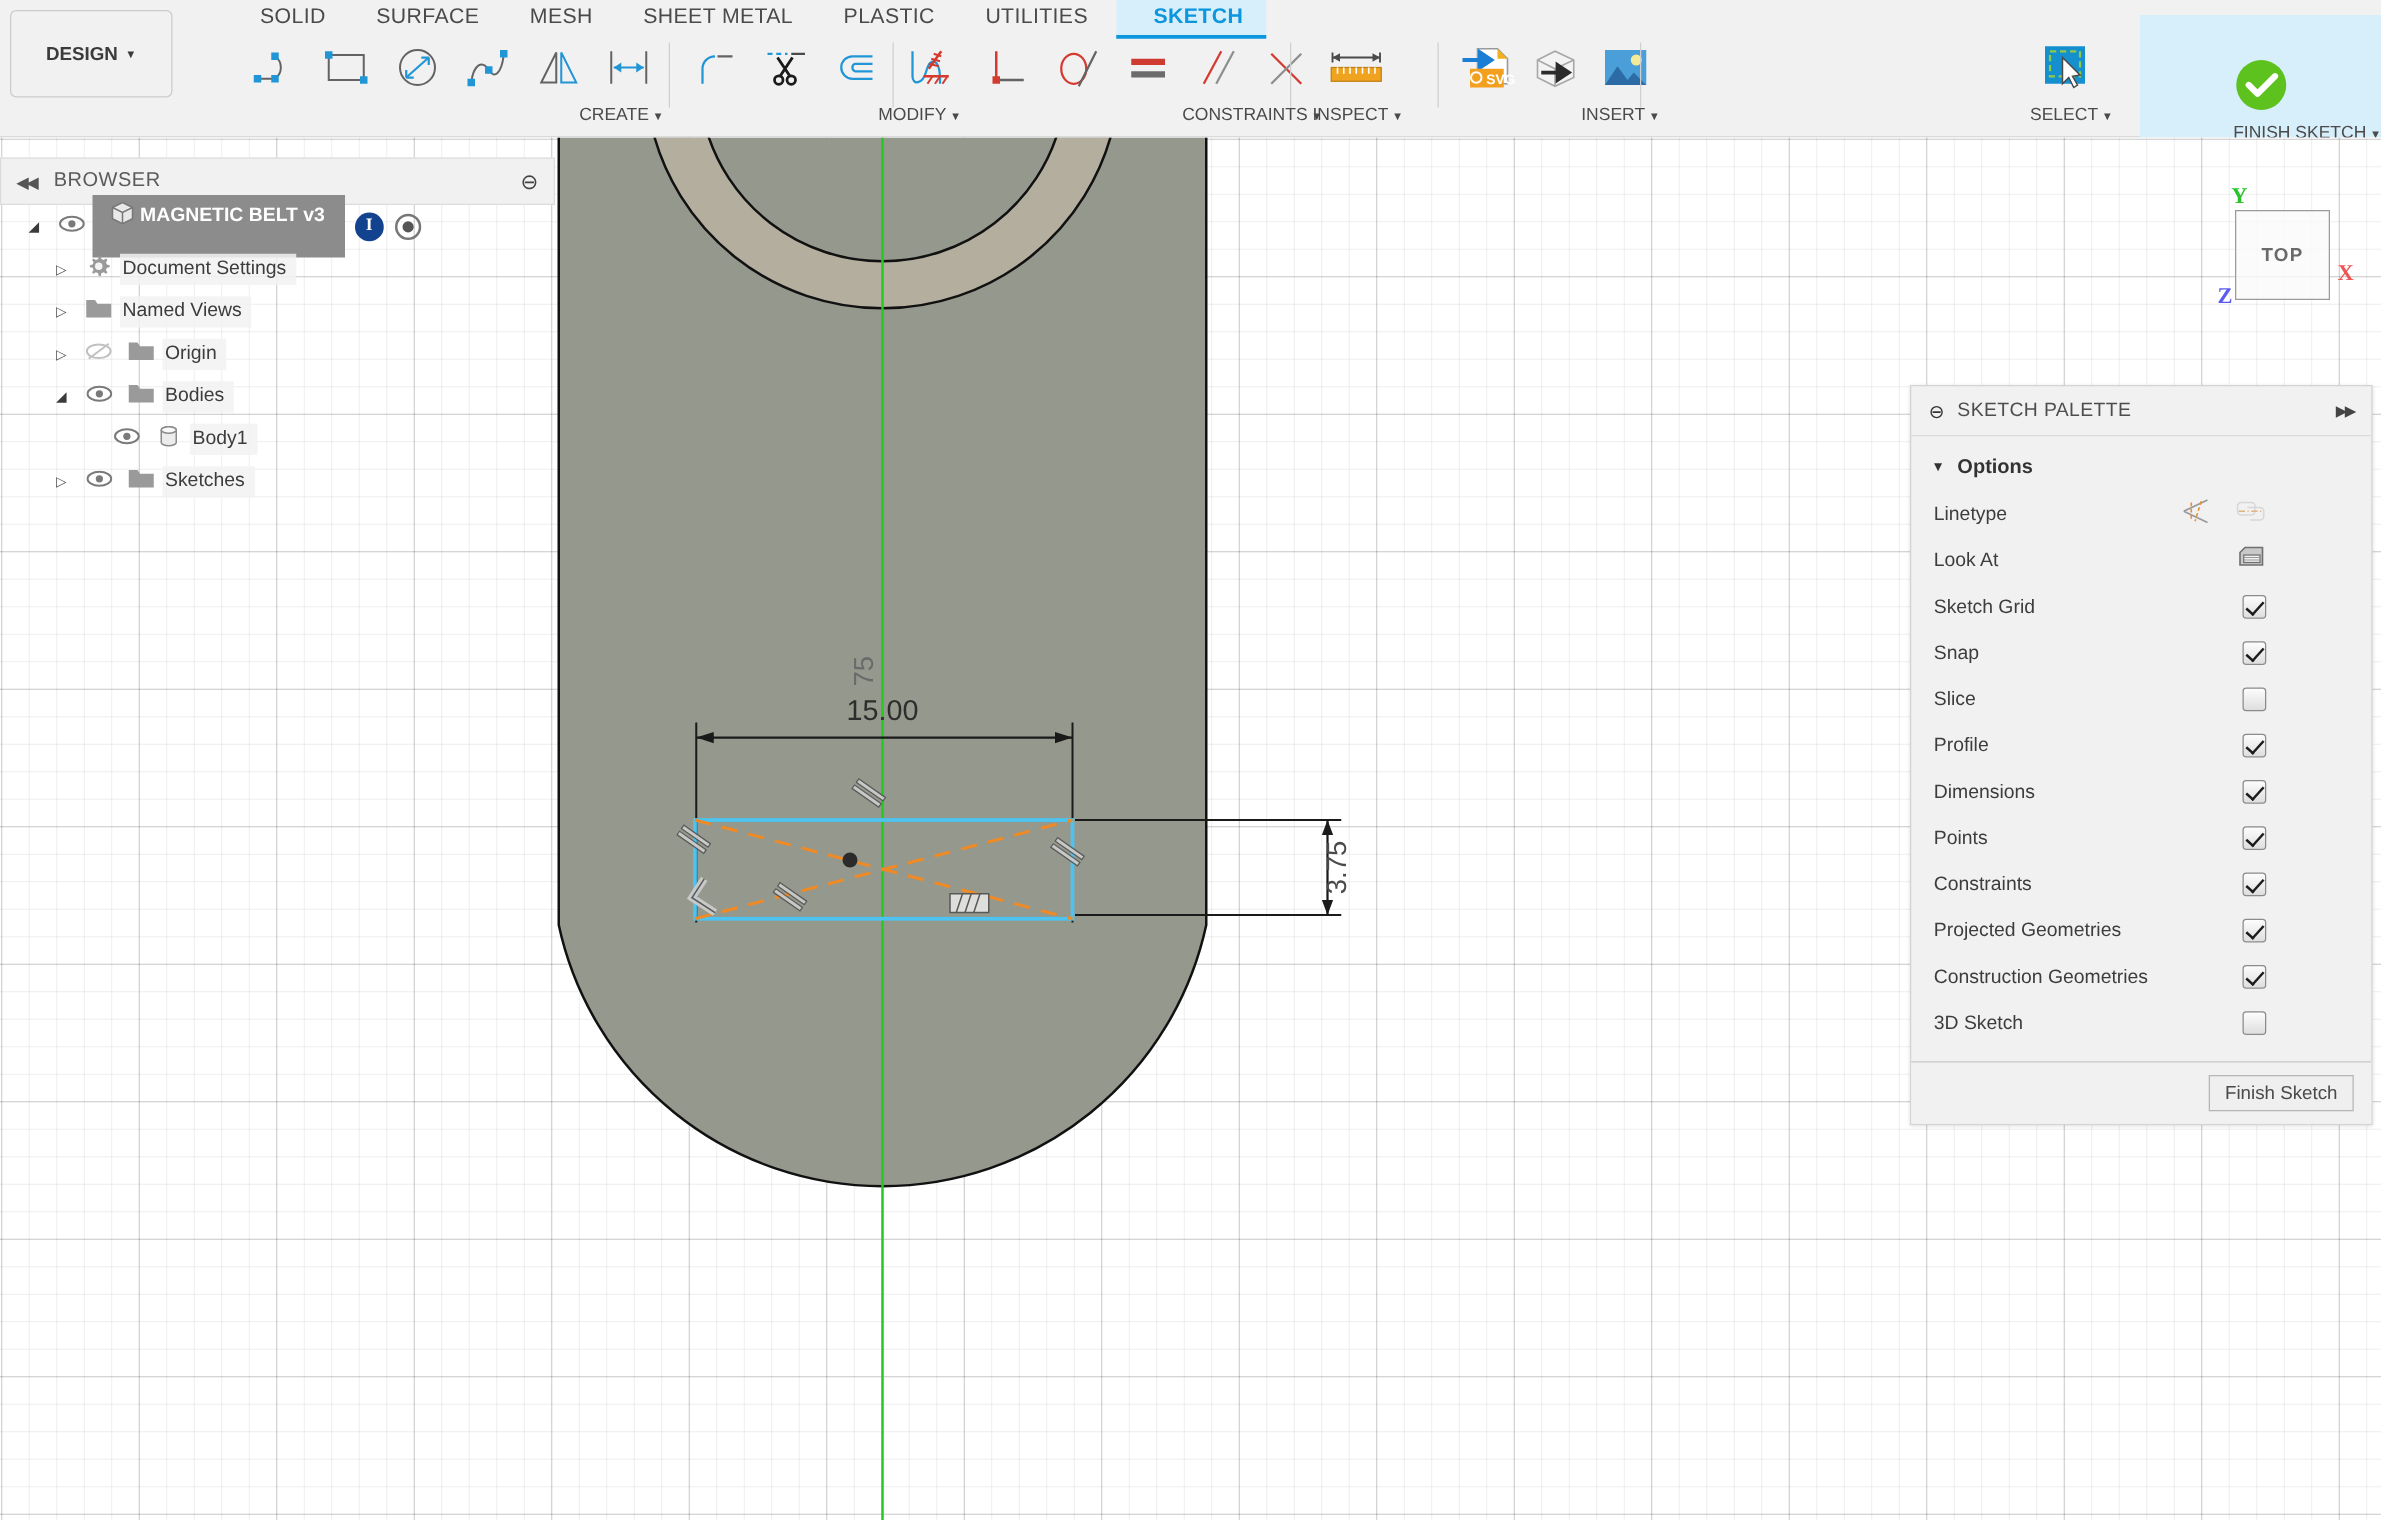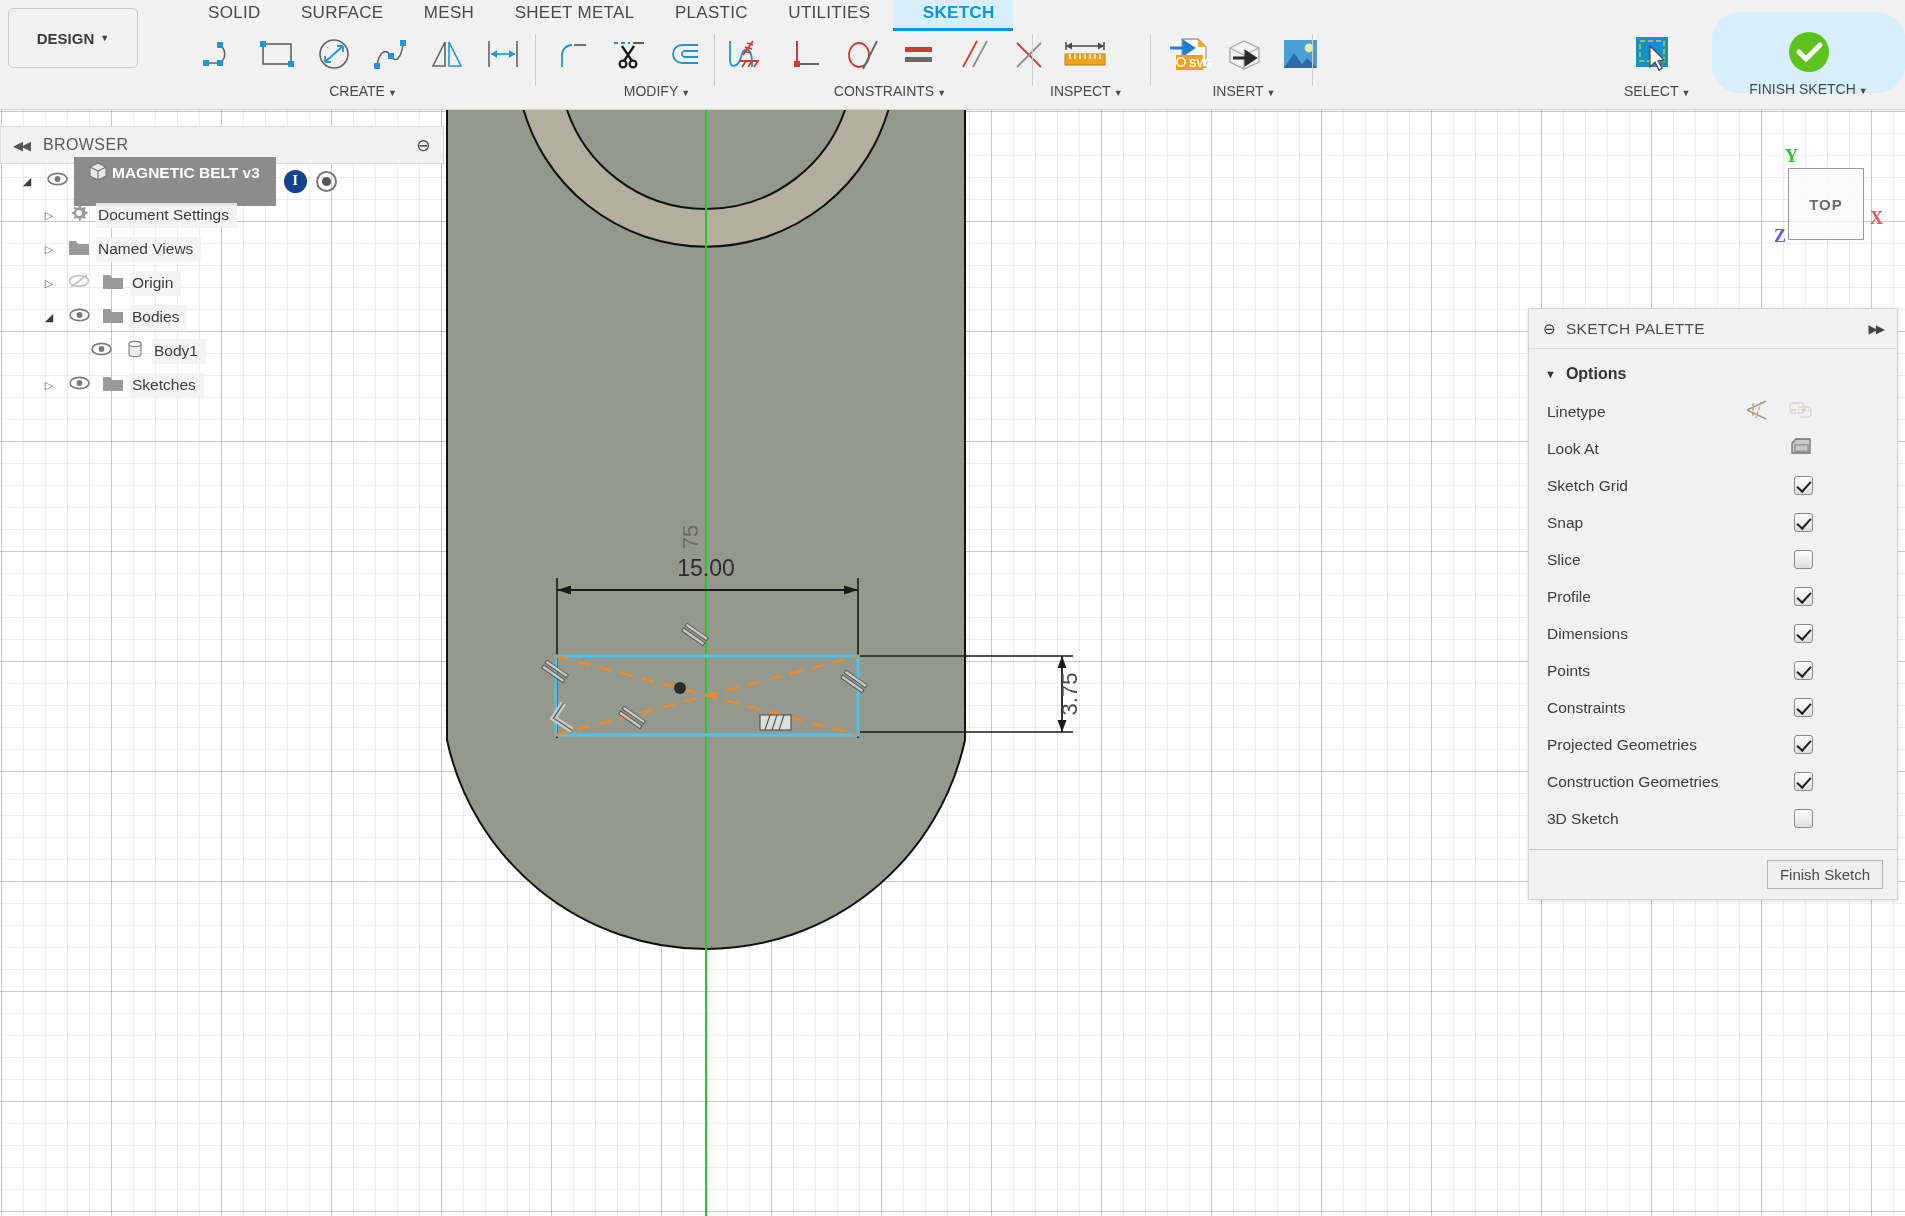--- a/index.html
+++ b/index.html
@@ -37,35 +37,35 @@
   .tab {
     display:inline-block; height:28px; line-height:26px;
     padding:0 18px; font-size:17px; color:#4a4a4a; letter-spacing:.3px;
     vertical-align:top; cursor:pointer;
   }
   .tab.active {
     color:#0b96dd; font-weight:bold; background:#d7eefb;
     border-bottom:3px solid #0b96dd; height:31px;padding-left:30px;
   }
   #designBtn {
-    position:absolute; left:8px; top:8px; width:130px; height:60px;
+    position:absolute; left:8px; top:8px; width:130px; height:70px;
     border:1px solid #cbcbcb; border-radius:5px; background:#f1f1f1;
     display:flex; align-items:center; justify-content:center;
     font-size:15px; font-weight:bold; color:#3b3b3b; cursor:pointer;
   }
   #designBtn .caret { margin-left:6px; font-size:9px; }
 
   .group { position:absolute; top:26px; height:84px; }
   .group .gicons { display:flex; align-items:flex-start; height:56px; }
   .gbtn {
     width:56px; height:56px; display:flex; align-items:center; justify-content:center;
     cursor:pointer;
   }
   .glabel {
-    text-align:center; font-size:14px; color:#4a4a4a; margin-top:1px;
+    text-align:right; font-size:14px; color:#4a4a4a; margin-top:1px;
     white-space:nowrap; cursor:pointer;
   }
   .glabel .caret { font-size:9px; margin-left:3px; }
   .sep {
     position:absolute; top:34px; width:1px; height:52px; background:#cfcfcf;
   }
 
   
   #browser {
     position:absolute; left:0px; top:126px; width:444px;
@@ -366,21 +366,21 @@
             <rect x="11" y="8" width="24" height="20" fill="none" stroke="#8fc94a" stroke-width="1.8" stroke-dasharray="5 3"></rect>
             <path d="M21 13 L21 34 L26 29 L30 37 L33 35 L29 28 L35 27 Z" fill="#fff" stroke="#4a4a4a" stroke-width="1.2"></path>
           </svg>
         </div>
       </div>
       <div class="glabel">
         <span>SELECT</span><span class="caret">▼</span>
       </div>
     </div>
 
-    <div class="group" style="left:1712px; width:193px; background:#d7eefb; top:12px; height:81px; padding-top:12px;border-radius:28px;">
+    <div class="group" style="left:1712px; width:193px; background:#d7eefb; top:12px; height:98px; padding-top:28px;">
       <div class="gicons" style="justify-content:center;">
         <div class="gbtn">
           <svg width="52" height="52" viewBox="0 0 52 52">
             <circle cx="26" cy="26" r="20" fill="#5dc21e"></circle>
             <path d="M16 26 L23 33 L37 19" fill="none" stroke="#fff" stroke-width="5" stroke-linecap="round" stroke-linejoin="round"></path>
           </svg>
         </div>
       </div>
       <div class="glabel">
         <span>FINISH SKETCH</span><span class="caret">▼</span>

